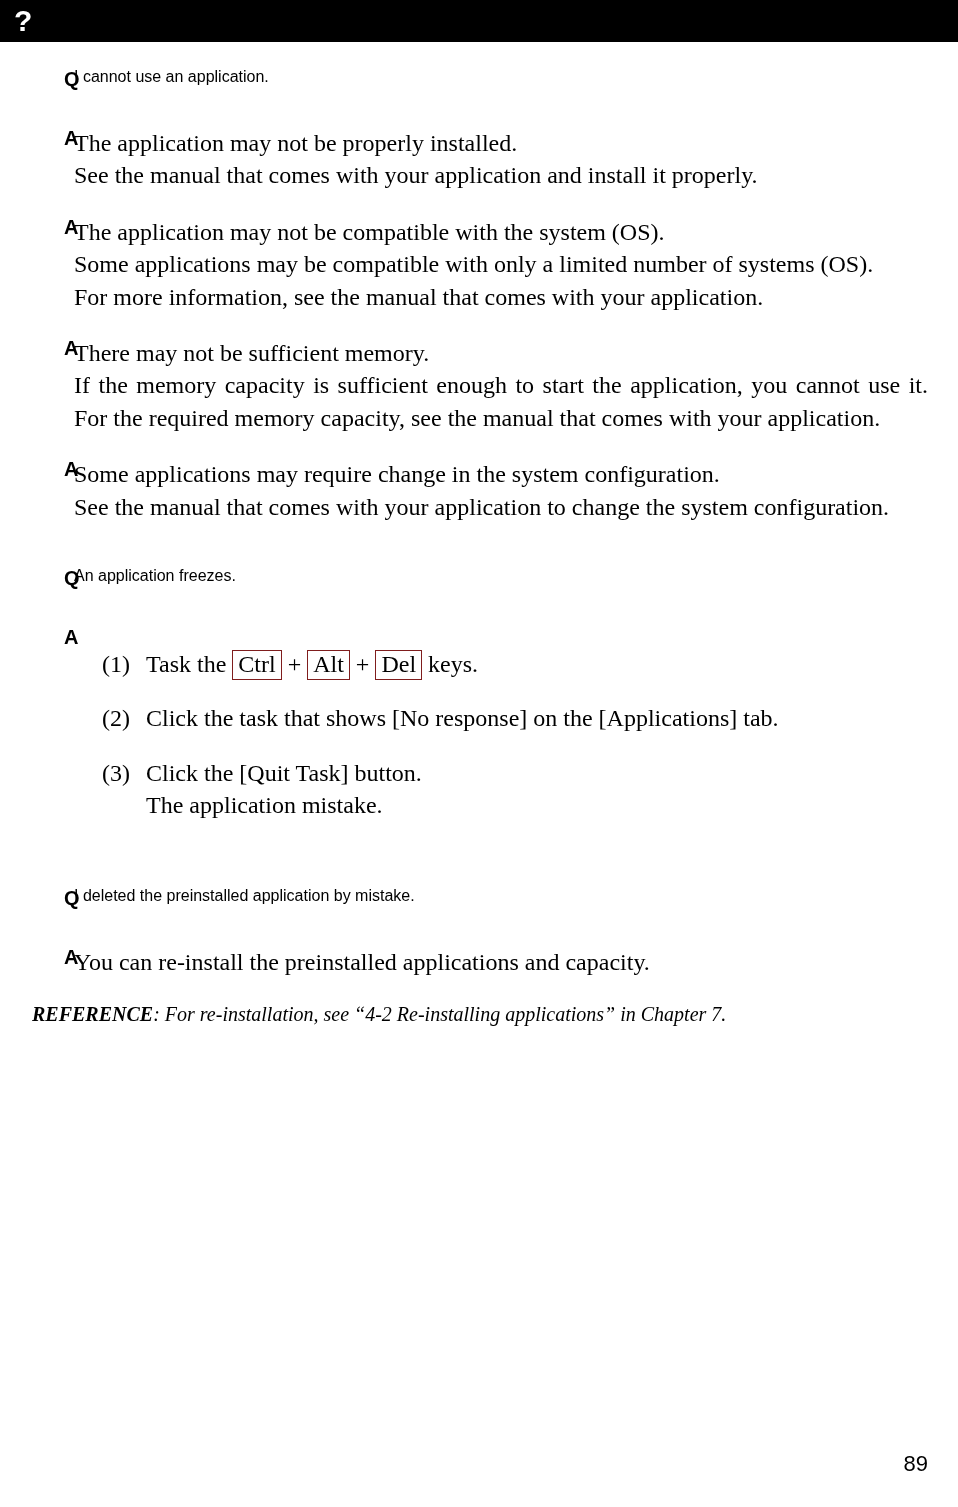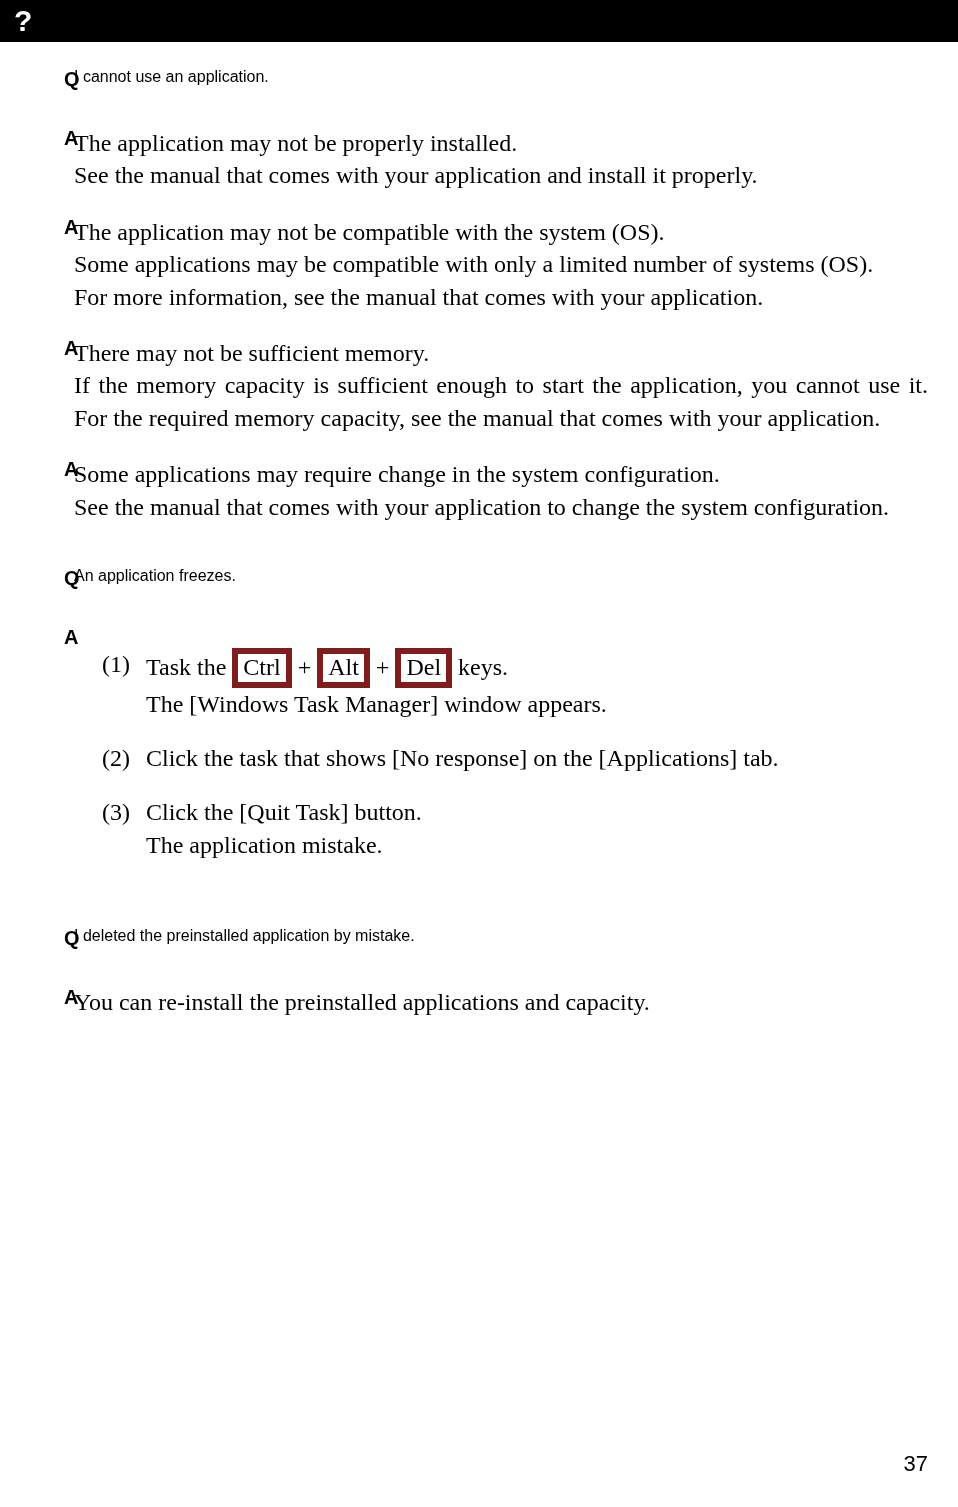--- a/index.html
+++ b/index.html
@@ -80,21 +80,21 @@
     }
     .step-num {
       width: 44px;
       flex-shrink: 0;
     }
     .step-text {
       flex: 1;
       line-height: 1.35;
     }
     .keycap {
-      border: 6px solid #7f1d1d;
+      border: 1px solid #7f1d1d;
       padding: 0 5px;
       display: inline-block;
       line-height: 1.15;
       font-family: 'Times New Roman', Times, serif;
     }
     .reference {
       font-family: 'Times New Roman', Times, serif;
       font-size: 20px;
       margin-top: 12px;
       margin-left: 2px;
@@ -157,21 +157,20 @@
   </div>
 
   <div class="qa-block a">
     <div class="qa-marker">A</div>
     <div class="qa-body">
       <div class="steps">
         <div class="step-item">
           <div class="step-num">(1)</div>
           <div class="step-text">
             <span>Task the </span><span class="keycap">Ctrl</span><span> + </span><span class="keycap">Alt</span><span> + </span><span class="keycap">Del</span><span> keys.</span><br>
-            <span>The [Windows Task Manager] window appears.</span>
           </div>
         </div>
         <div class="step-item">
           <div class="step-num">(2)</div>
           <div class="step-text">Click the task that shows [No response] on the [Applications] tab.</div>
         </div>
         <div class="step-item">
           <div class="step-num">(3)</div>
           <div class="step-text">
             <span>Click the [Quit Task] button.</span><br>
@@ -185,16 +184,19 @@
   <div class="qa-block q q-gap">
     <div class="qa-marker">Q</div>
     <div class="qa-body">I deleted the preinstalled application by mistake.</div>
   </div>
 
   <div class="qa-block a">
     <div class="qa-marker">A</div>
     <div class="qa-body">You can re-install the preinstalled applications and capacity.</div>
   </div>
 
+  <div class="reference">
+    <span class="ref-label">REFERENCE</span><span class="ref-text">:  For re-installation, see “4-2 Re-installing applications” in Chapter 7.</span>
+  </div>
 
 </div>
 
-<div class="page-num">37</div>
+<div class="page-num">89</div>
 
 </body></html>

